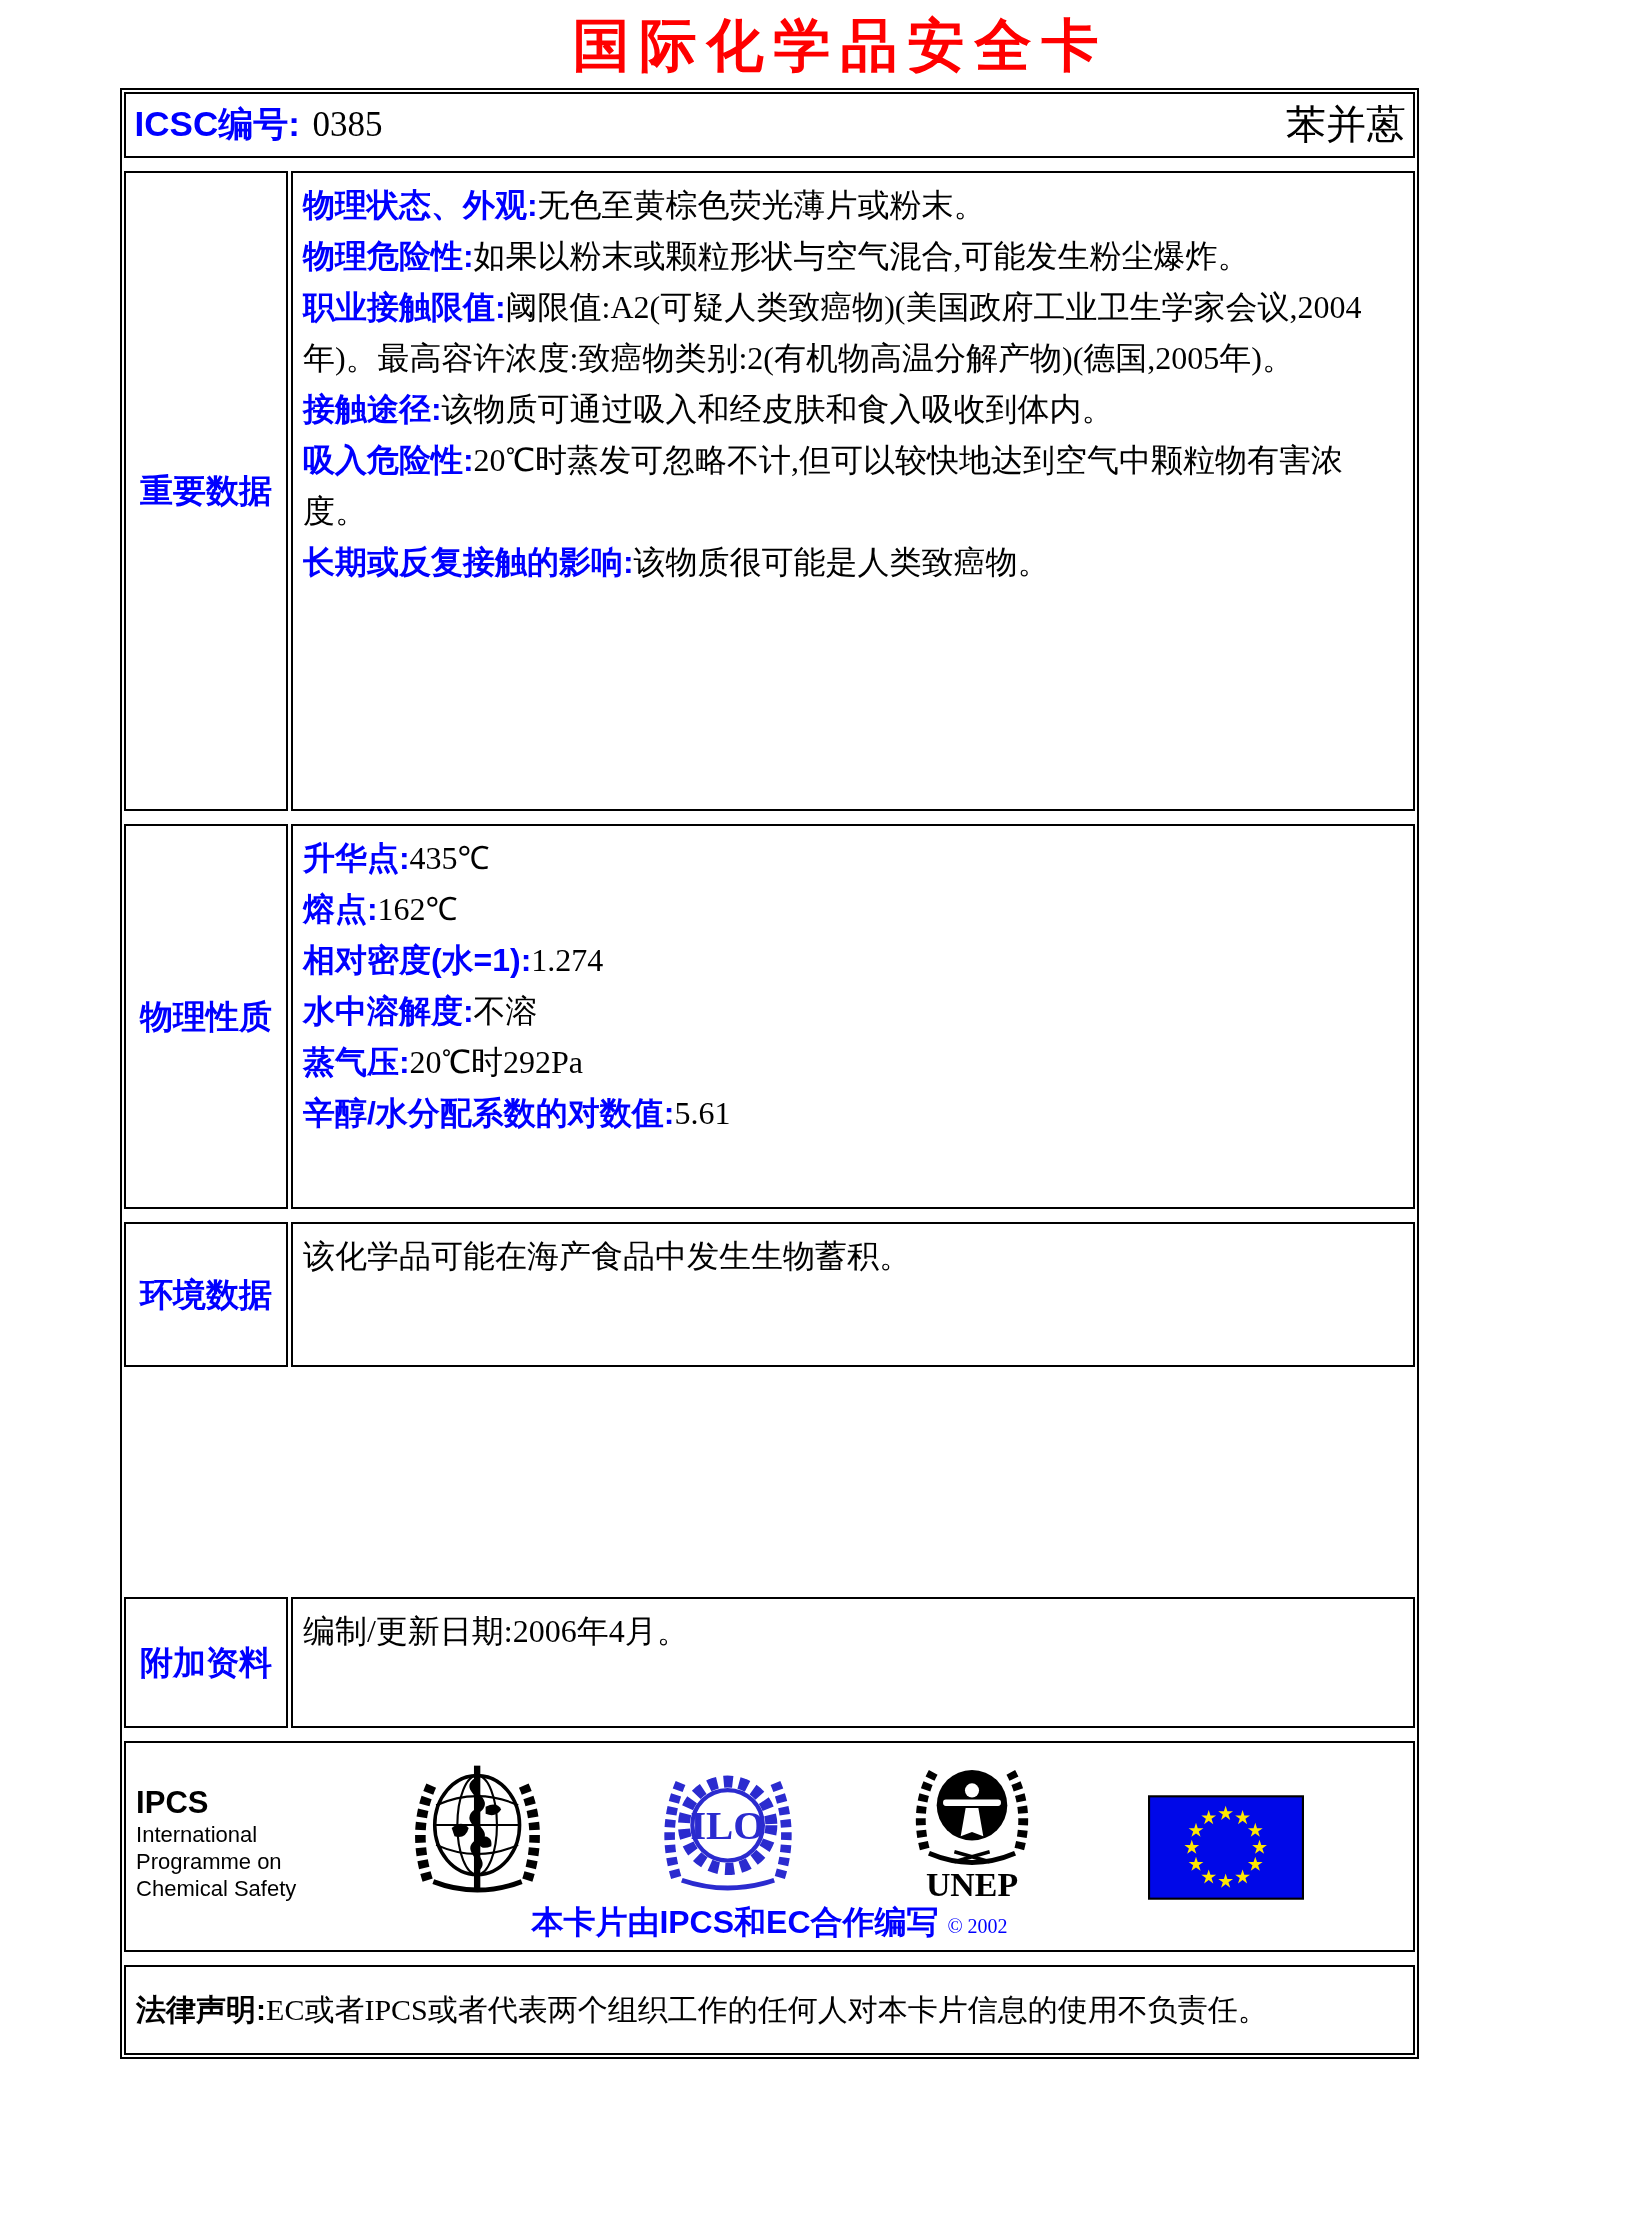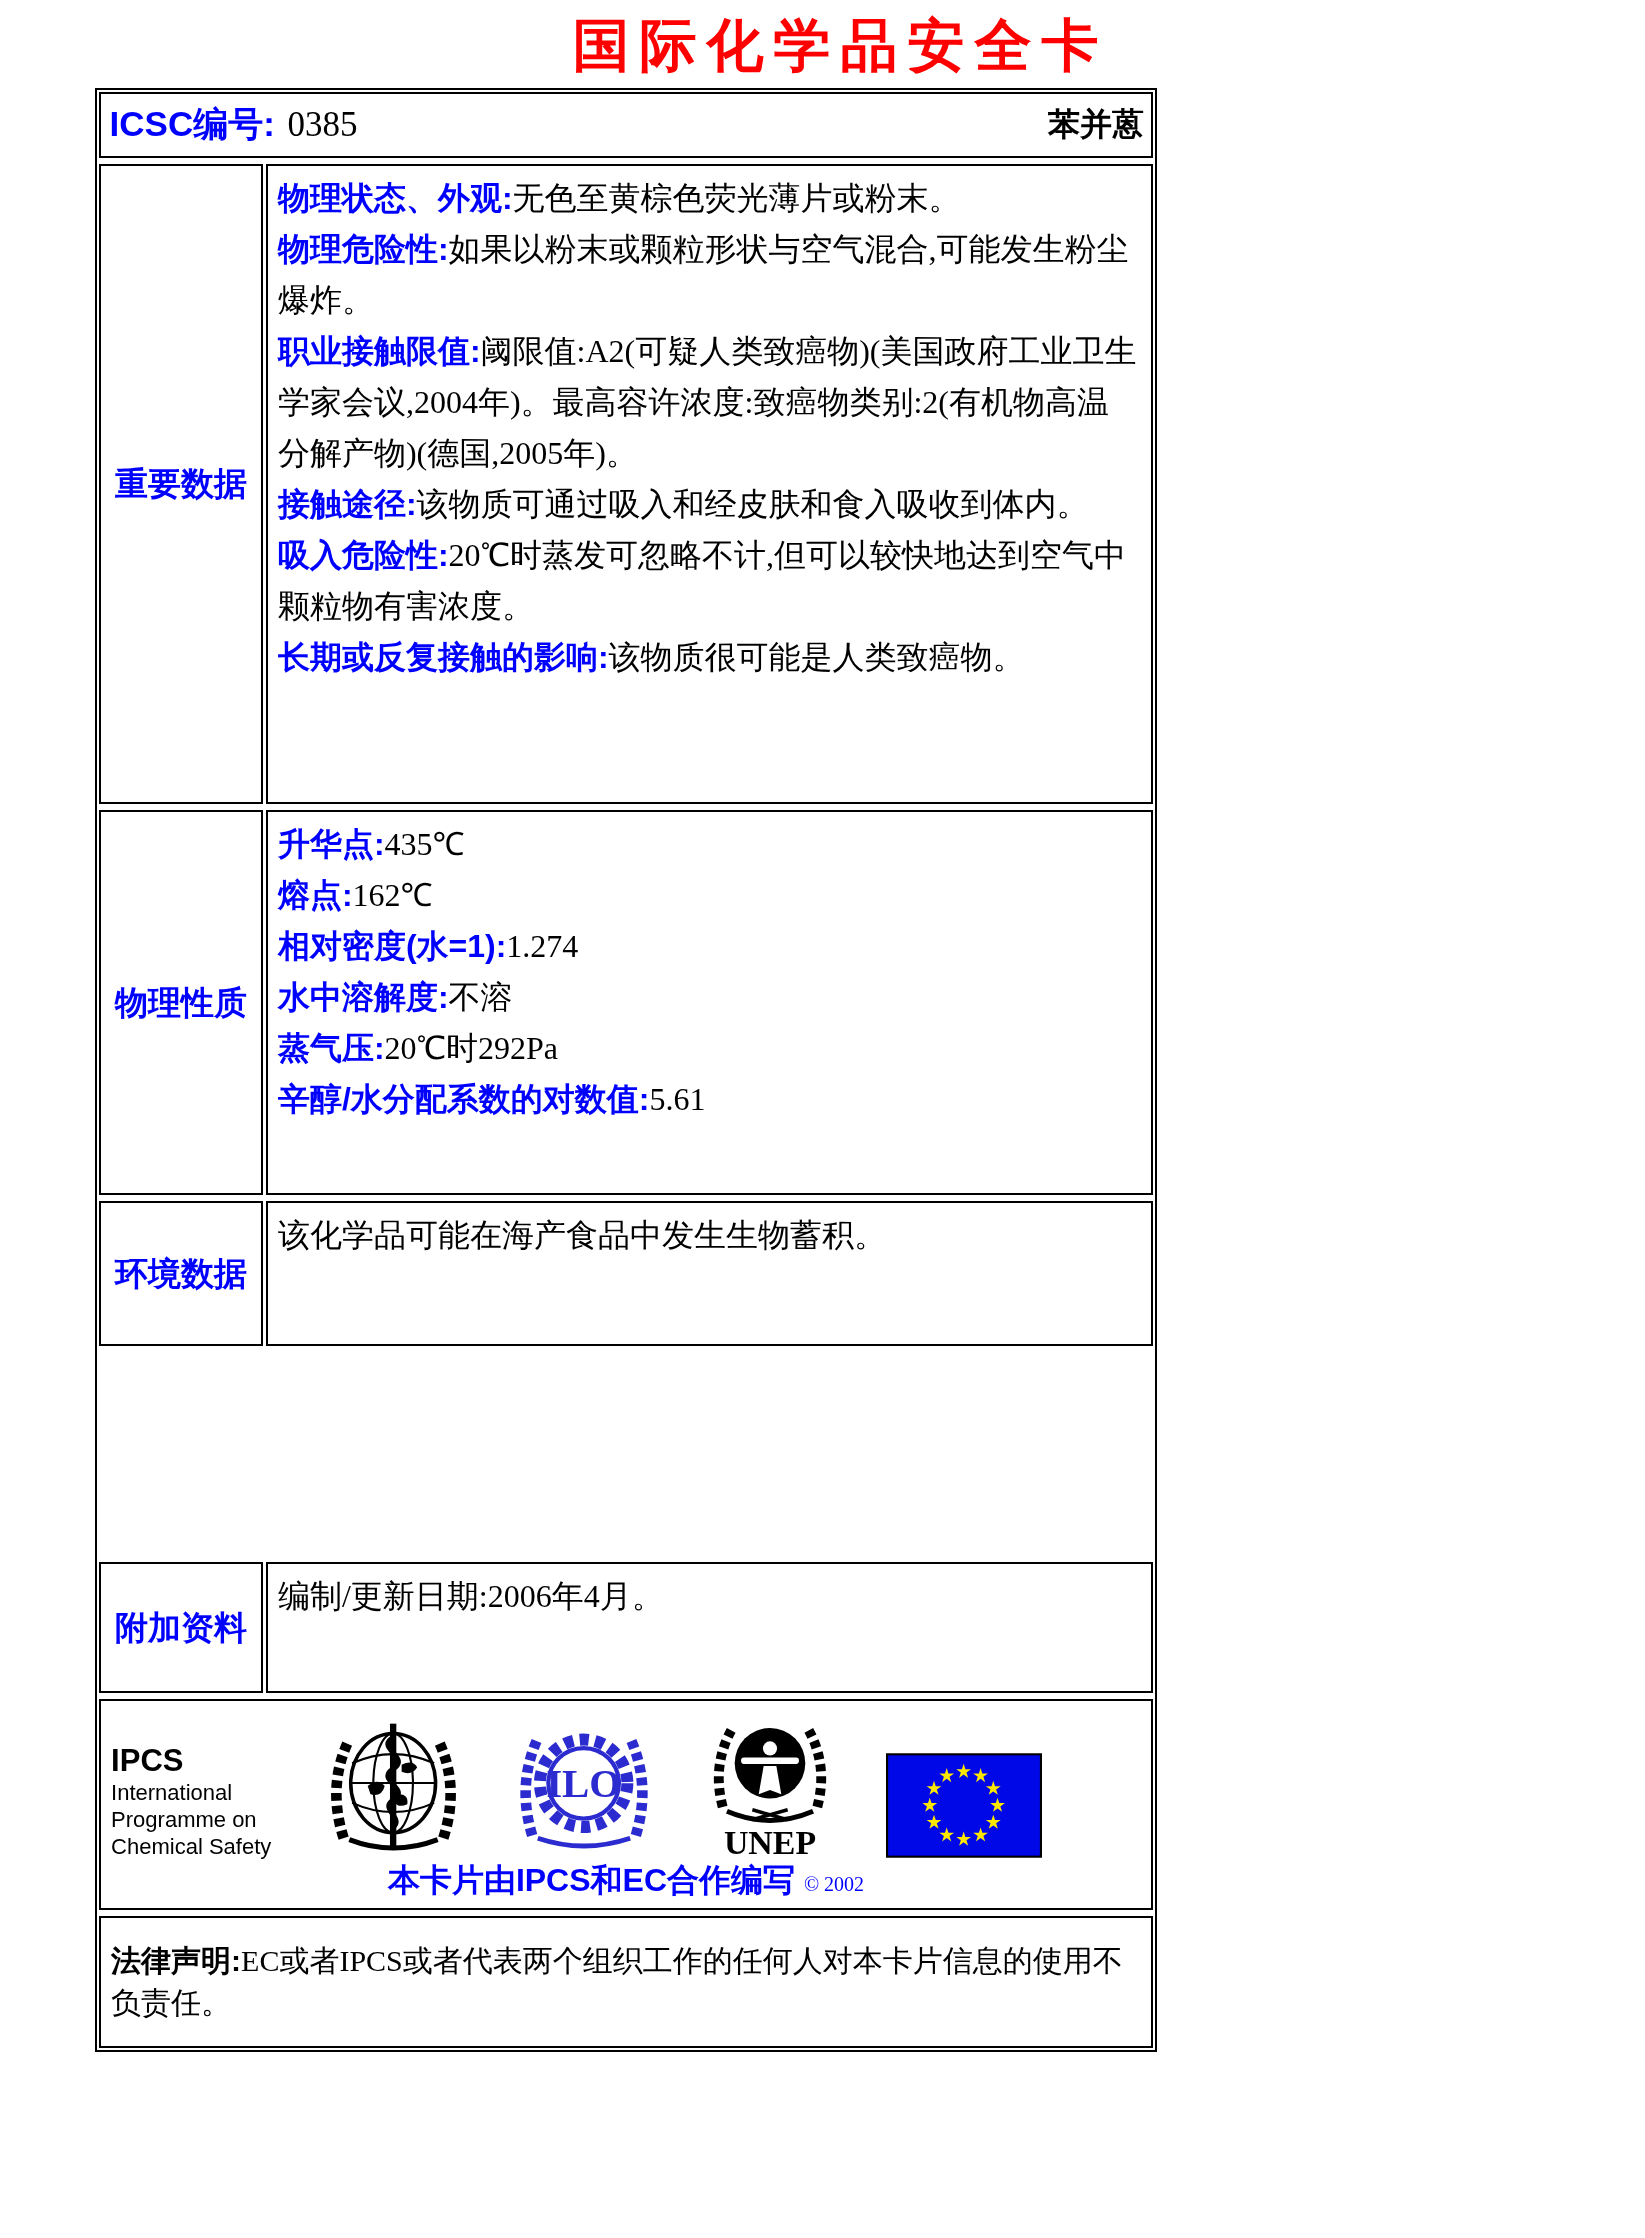--- a/index.html
+++ b/index.html
@@ -15,48 +15,48 @@
     margin: 12.7px 0 10px 207px;
     text-align: center;
     color: #ff0000;
     font-family: "Liberation Sans", sans-serif;
     font-weight: bold;
     font-size: 57px;
     letter-spacing: 10px;
     line-height: 65px;
   }
   .card {
-    margin-left: 95px;
-    width: 1062px;
+    margin-left: 120px;
+    width: 1299px;
     border: 2.8px solid #000;
     padding: 2.1px;
     display: flex;
     flex-direction: column;
-    gap: 6px;
+    gap: 13px;
     background: #fff;
   }
   .row { display: flex; gap: 2.8px; }
   .cell { border: 2.1px solid #000; background: #fff; }
   
   .header-cell {
     flex: 1;
     min-height: 66px;
     display: flex;
     align-items: center;
     justify-content: space-between;
     padding: 2.8px 7px 2.8px 8.5px;
     font-size: 35px;
   }
   .icsc-label {
     color: #0000ff;
     font-family: "Liberation Sans", sans-serif;
     font-weight: bold;
   }
   .icsc-number { margin-left: 12.7px; }
-  .chem-name { font-size: 32px; font-weight: bold; }
+  .chem-name { font-size: 40px; }
   
   .label-cell {
     flex: 0 0 164px;
     display: flex;
     align-items: center;
     justify-content: center;
     text-align: center;
     color: #0000ff;
     font-family: "Liberation Sans", sans-serif;
     font-weight: bold;

